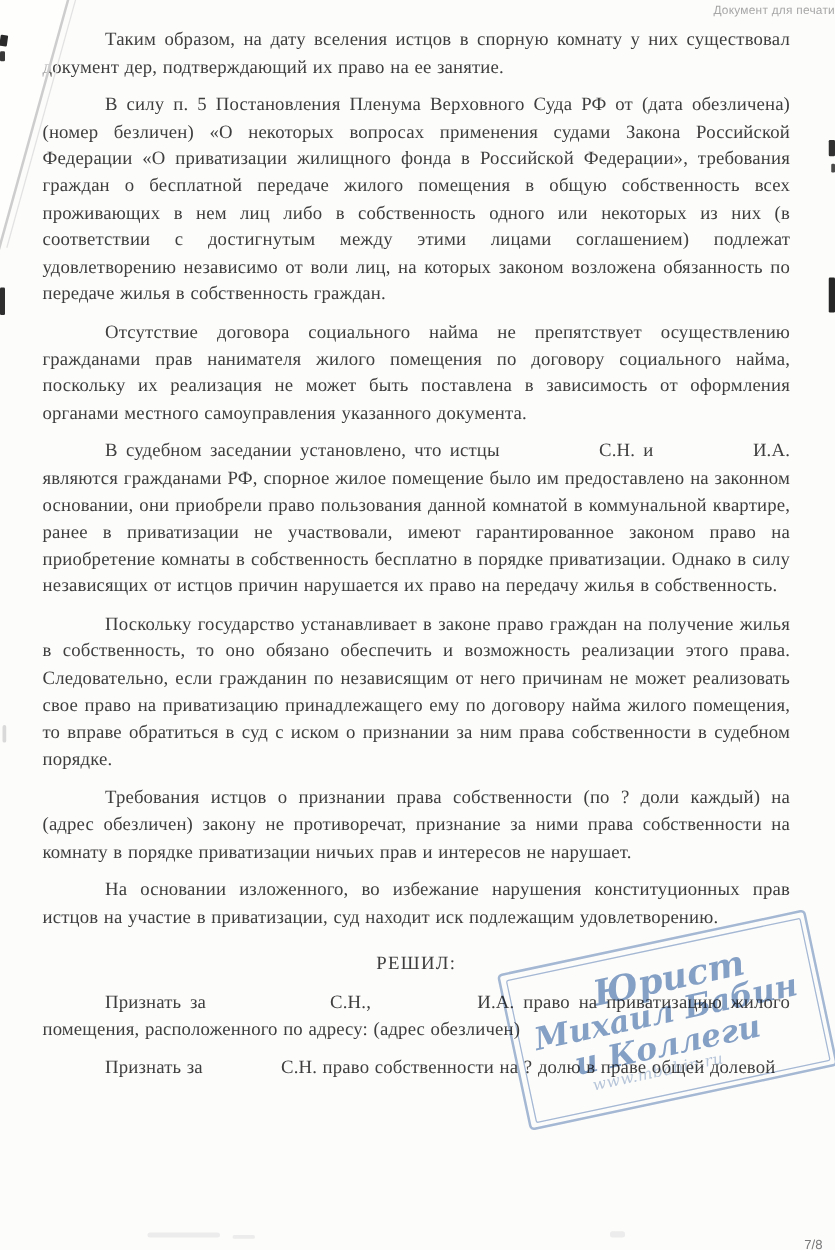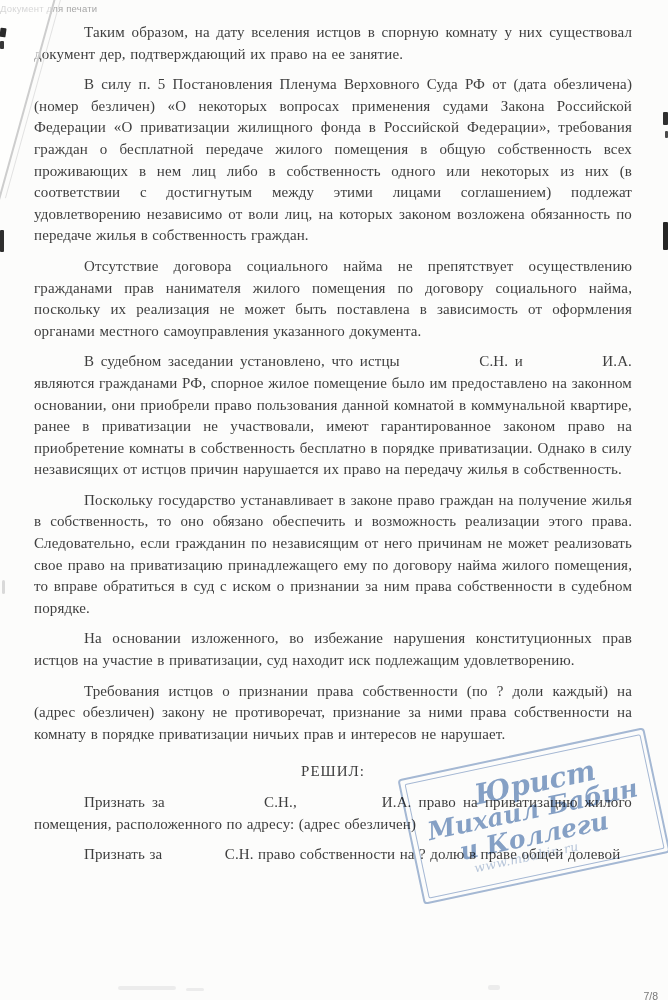--- a/index.html
+++ b/index.html
@@ -12,21 +12,21 @@
   *{margin:0;padding:0;box-sizing:border-box;}
   html,body{background:#ffffff;}
   body{width:668px;height:1000px;overflow:hidden;}
   .page{
     position:relative;width:668px;height:1000px;overflow:hidden;
     background:var(--page-background);
     font-family:"Liberation Serif","DejaVu Serif",serif;
     color:var(--body-text);
   }
   .print-header{
-    padding-top:3px;text-align:left;
+    padding-top:3px;text-align:right;
     font-family:"Liberation Sans","DejaVu Sans",sans-serif;
     font-size:9.5px;color:var(--muted);letter-spacing:.2px;
   }
   .doc{
     margin-top:8px;padding:0 36px 0 34px;
     font-size:15px;line-height:21.6px;
     letter-spacing:.12px;word-spacing:.6px;
   }
   .para{
     text-align:justify;text-indent:50px;margin-bottom:9px;
@@ -87,22 +87,22 @@
 <div class="page">
 
   <div class="print-header">Документ для печати</div>
 
   <div class="doc">
       <p class="para">Таким образом, на дату вселения истцов в спорную комнату у них существовал документ дер, подтверждающий их право на ее занятие.</p>
       <p class="para">В силу п. 5 Постановления Пленума Верховного Суда РФ от (дата обезличена) (номер безличен) «О некоторых вопросах применения судами Закона Российской Федерации «О приватизации жилищного фонда в Российской Федерации», требования граждан о бесплатной передаче жилого помещения в общую собственность всех проживающих в нем лиц либо в собственность одного или некоторых из них (в соответствии с достигнутым между этими лицами соглашением) подлежат удовлетворению независимо от воли лиц, на которых законом возложена обязанность по передаче жилья в собственность граждан.</p>
       <p class="para">Отсутствие договора социального найма не препятствует осуществлению гражданами прав нанимателя жилого помещения по договору социального найма, поскольку их реализация не может быть поставлена в зависимость от оформления органами местного самоуправления указанного документа.</p>
       <p class="para">В судебном заседании установлено, что истцы&nbsp;&nbsp;&nbsp;&nbsp;&nbsp;&nbsp;&nbsp;&nbsp;&nbsp;&nbsp;&nbsp;&nbsp;С.Н. и&nbsp;&nbsp;&nbsp;&nbsp;&nbsp;&nbsp;&nbsp;&nbsp;&nbsp;&nbsp;&nbsp;&nbsp;И.А. являются гражданами РФ, спорное жилое помещение было им предоставлено на законном основании, они приобрели право пользования данной комнатой в коммунальной квартире, ранее в приватизации не участвовали, имеют гарантированное законом право на приобретение комнаты в собственность бесплатно в порядке приватизации. Однако в силу независящих от истцов причин нарушается их право на передачу жилья в собственность.</p>
       <p class="para">Поскольку государство устанавливает в законе право граждан на получение жилья в собственность, то оно обязано обеспечить и возможность реализации этого права. Следовательно, если гражданин по независящим от него причинам не может реализовать свое право на приватизацию принадлежащего ему по договору найма жилого помещения, то вправе обратиться в суд с иском о признании за ним права собственности в судебном порядке.</p>
+      <p class="para">Требования истцов о признании права собственности (по ? доли каждый) на (адрес обезличен) закону не противоречат, признание за ними права собственности на комнату в порядке приватизации ничьих прав и интересов не нарушает.</p>
       <p class="para">На основании изложенного, во избежание нарушения конституционных прав истцов на участие в приватизации, суд находит иск подлежащим удовлетворению.</p>
-      <p class="para">Требования истцов о признании права собственности (по ? доли каждый) на (адрес обезличен) закону не противоречат, признание за ними права собственности на комнату в порядке приватизации ничьих прав и интересов не нарушает.</p>
       <p class="para center">РЕШИЛ:</p>
       <p class="para">Признать за&nbsp;&nbsp;&nbsp;&nbsp;&nbsp;&nbsp;&nbsp;&nbsp;&nbsp;&nbsp;&nbsp;&nbsp;&nbsp;&nbsp;С.Н.,&nbsp;&nbsp;&nbsp;&nbsp;&nbsp;&nbsp;&nbsp;&nbsp;&nbsp;&nbsp;&nbsp;&nbsp;И.А. право на приватизацию жилого помещения, расположенного по адресу: (адрес обезличен)</p>
       <p class="para">Признать за&nbsp;&nbsp;&nbsp;&nbsp;&nbsp;&nbsp;&nbsp;&nbsp;&nbsp;&nbsp;&nbsp;&nbsp;&nbsp;&nbsp;С.Н. право собственности на ? долю в праве общей долевой</p>
     </div>
 
   <div class="stamp">
     <div class="stamp-inner">
       <div class="stamp-l1">Юрист</div>
       <div class="stamp-l2">Михаил Бабин</div>
       <div class="stamp-l3">и Коллеги</div>

